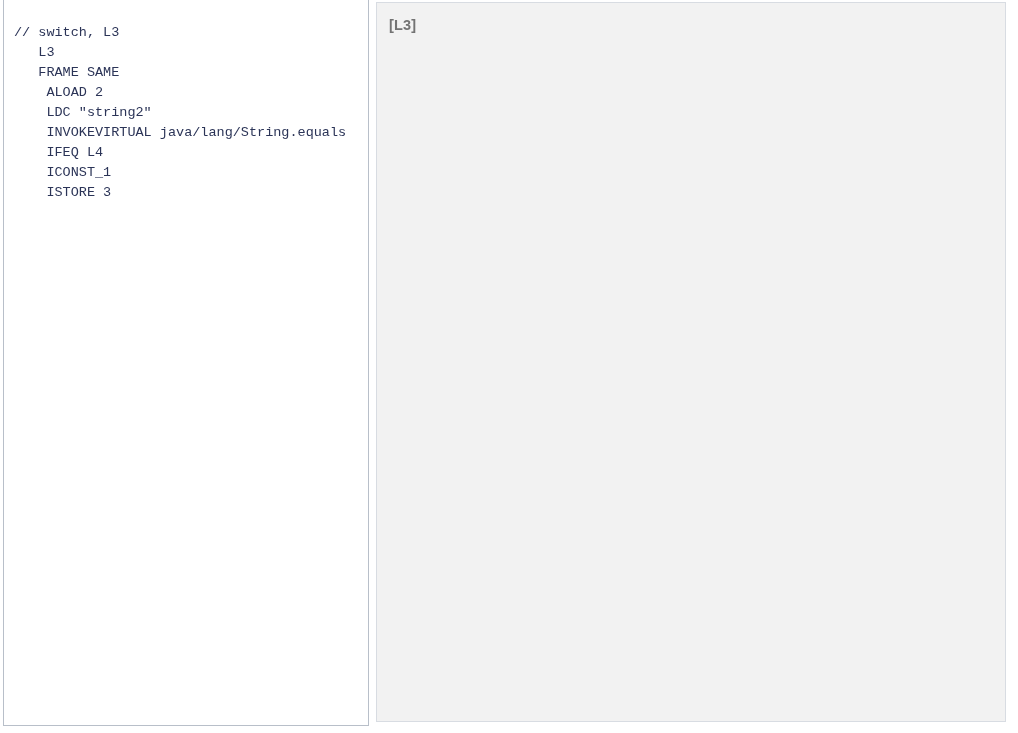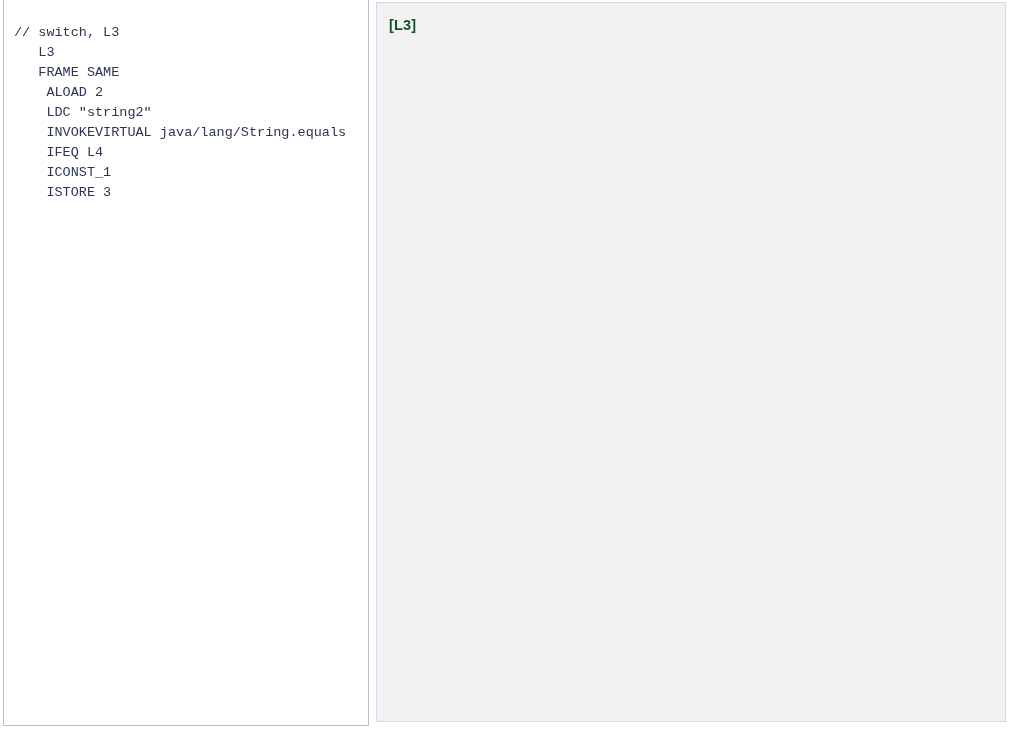--- a/index.html
+++ b/index.html
@@ -45,21 +45,21 @@
     background: #f2f2f2;
     border: 1px solid #d8dce2;
     border-top: 1px solid #d8dce2;
     overflow: hidden;
   }
   .block-label {
     position: absolute;
     left: 12px; top: 14px;
     font-size: 14.5px;
     font-weight: bold;
-    color: #14532d;
+    color: #737373;
     letter-spacing: 0.2px;
   }
 
   .col {
     position: absolute;
     width: 294px;
   }
   .col-left  { left: 12px;  top: 42px; }
   .col-right { left: 321px; top: 38px; }
 </style>

